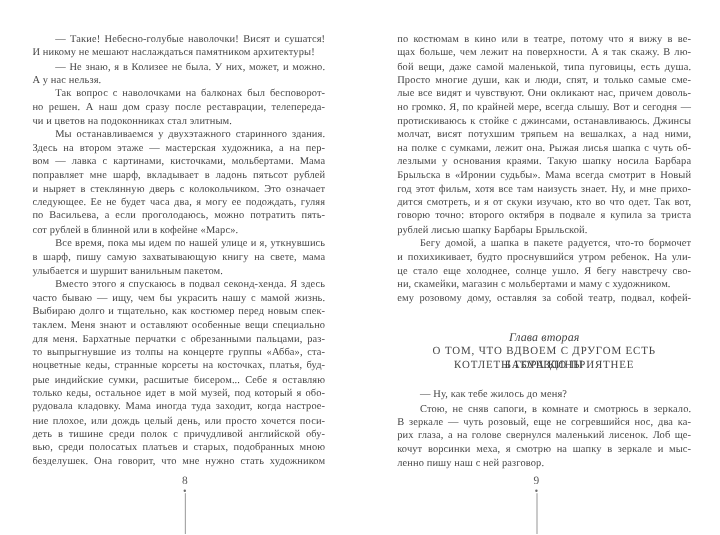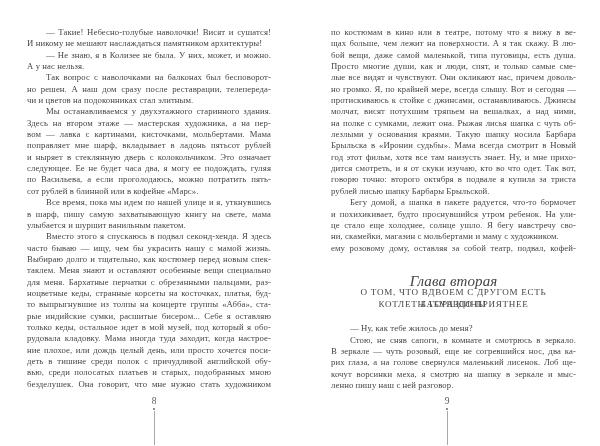--- a/index.html
+++ b/index.html
@@ -38,21 +38,21 @@
   .chapter-heading { margin-top: 22px; margin-bottom: 13px; }
   .chapter-heading .line {
     text-align: center;
     text-align-last: center;
     white-space: normal;
     height: 11.5px;
     line-height: 11.5px;
   }
   .chapter-heading .line.italic {
     font-style: italic;
-    font-size: 15px;
+    font-size: 10px;
   }
   .chapter-heading .line.caps {
     font-size: 9.1px;
     letter-spacing: 0.7px;
   }
   .footer {
     position: absolute;
     top: 396px;
     width: 30px;
     text-align: center;
@@ -111,22 +111,22 @@
           <div class="line indent">Все время, пока мы идем по нашей улице и я, уткнувшись</div>
           <div class="line">в шарф, пишу самую захватывающую книгу на свете, мама</div>
           <div class="line endline">улыбается и шуршит ванильным пакетом.</div>
         </div>
         <div class="block paragraph">
           <div class="line indent">Вместо этого я спускаюсь в подвал секонд-хенда. Я здесь</div>
           <div class="line">часто бываю — ищу, чем бы украсить нашу с мамой жизнь.</div>
           <div class="line">Выбираю долго и тщательно, как костюмер перед новым спек-</div>
           <div class="line">таклем. Меня знают и оставляют особенные вещи специально</div>
           <div class="line">для меня. Бархатные перчатки с обрезанными пальцами, раз-</div>
+          <div class="line">то выпрыгнувшие из толпы на концерте группы «Абба», ста-</div>
           <div class="line">ноцветные кеды, странные корсеты на косточках, платья, буд-</div>
-          <div class="line">то выпрыгнувшие из толпы на концерте группы «Абба», ста-</div>
           <div class="line">рые индийские сумки, расшитые бисером... Себе я оставляю</div>
           <div class="line">только кеды, остальное идет в мой музей, под который я обо-</div>
           <div class="line">рудовала кладовку. Мама иногда туда заходит, когда настрое-</div>
           <div class="line">ние плохое, или дождь целый день, или просто хочется поси-</div>
           <div class="line">деть в тишине среди полок с причудливой английской обу-</div>
           <div class="line">вью, среди полосатых платьев и старых, подобранных мною</div>
           <div class="line">безделушек. Она говорит, что мне нужно стать художником</div>
         </div>
       </div>
     <div class="footer footer-left">

